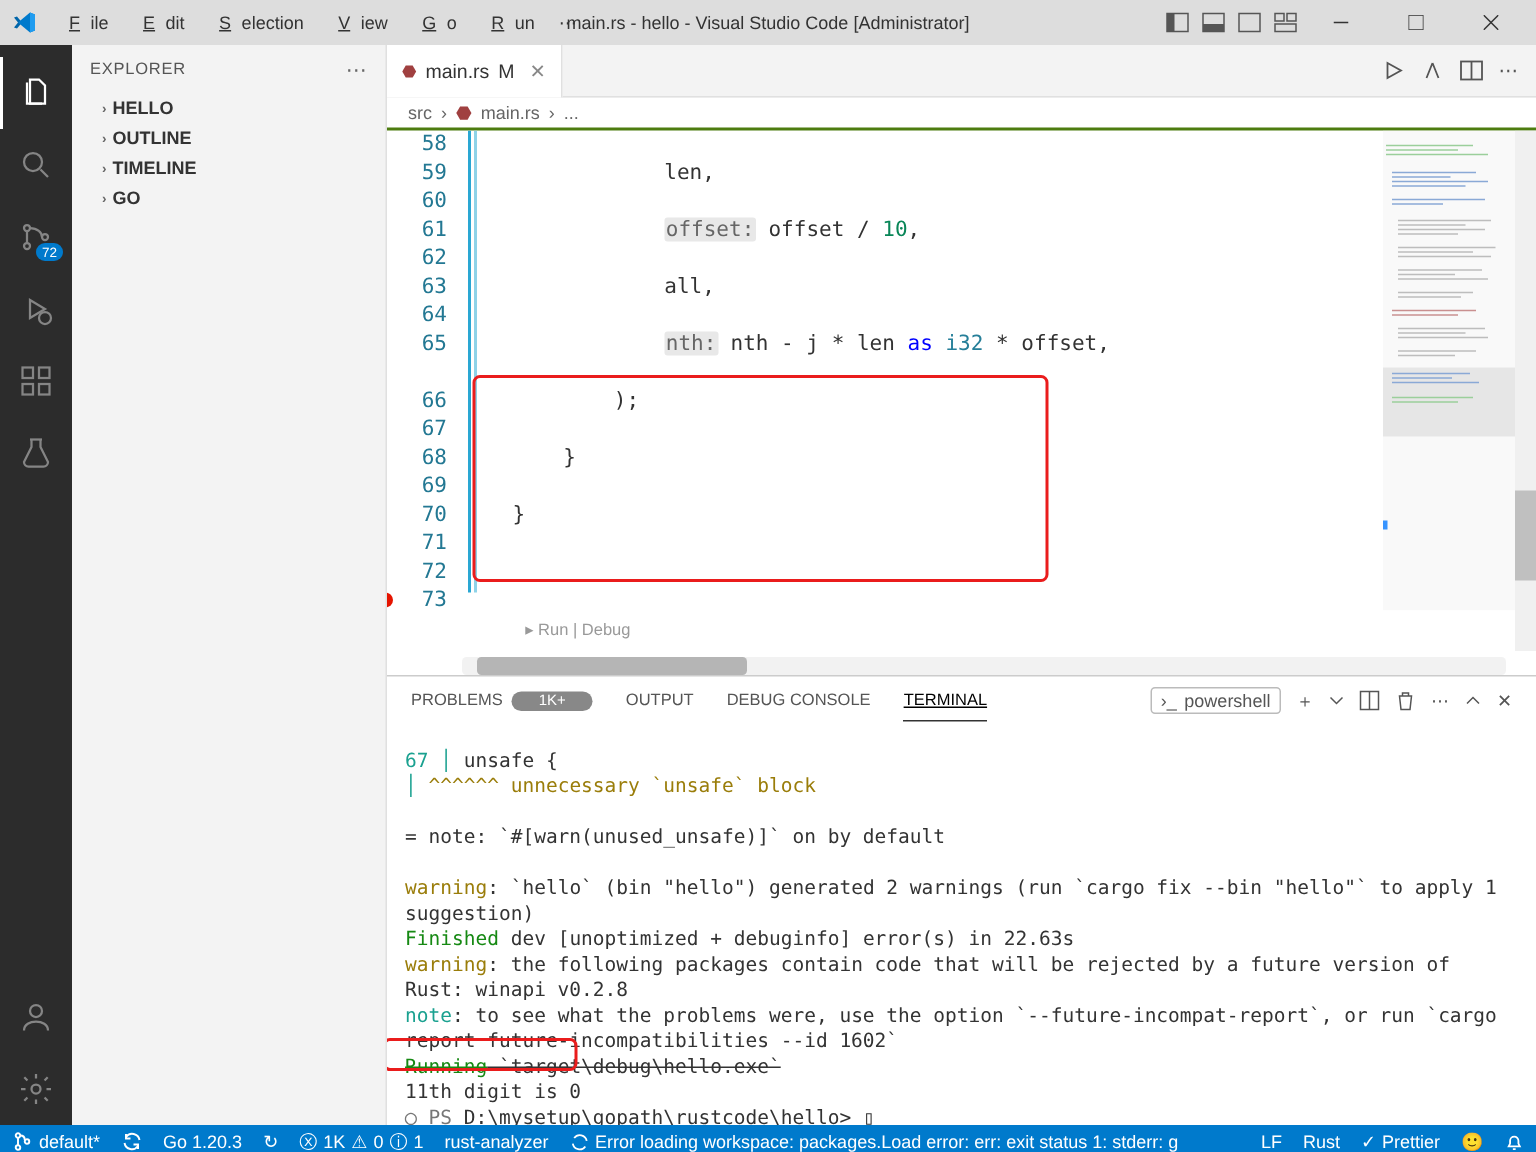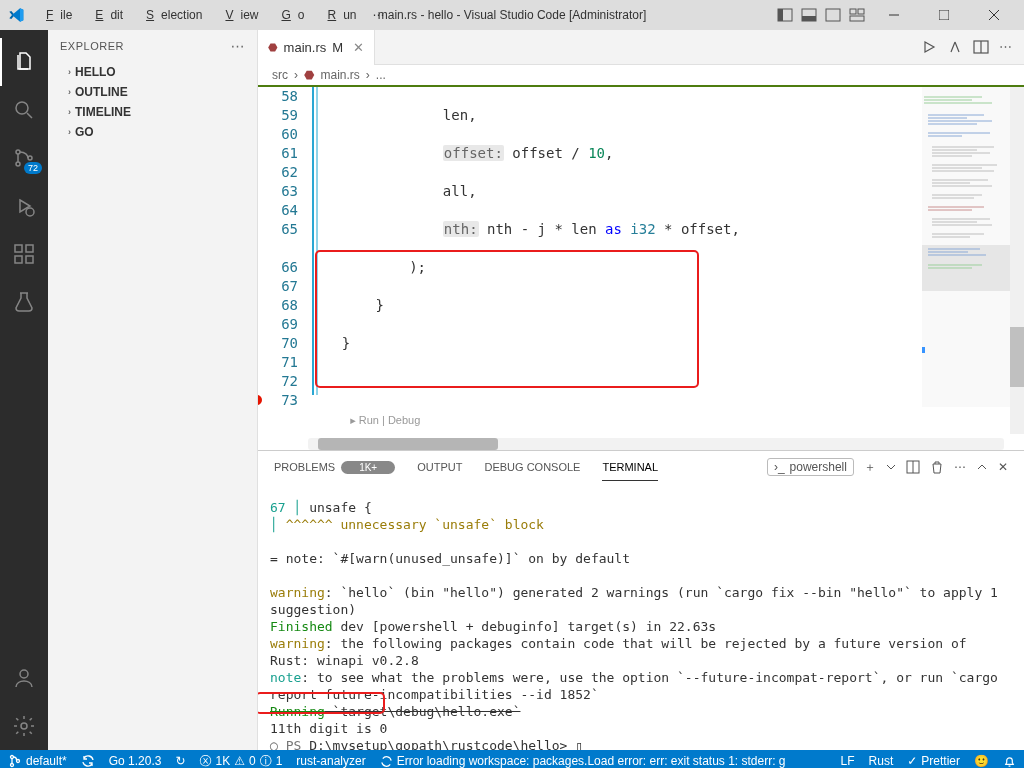--- a/index.html
+++ b/index.html
@@ -45,21 +45,21 @@
 .dim { background: #e8e8e8; color: #666; border-radius: 2px; padding: 0 1px; }
 .lens { font-size: 11px; color: #999; font-family: "Segoe UI", sans-serif; }
 .mm { position: absolute; top: 0; right: 14px; width: 88px; height: 320px; }
 .red-box { position: absolute; border: 2px solid #ea1c1c; border-radius: 5px; }
 .colblue { position: absolute; width: 2px; top: 0; background: #2aa7d3; }
 .hscroll { height: 12px; background: rgba(0,0,0,0.05); margin: 4px 20px 0 50px; border-radius: 3px; position: relative; }
 .hscroll .thumb { position: absolute; left: 10px; width: 180px; height: 100%; background: rgba(0,0,0,0.25); border-radius: 3px; }
 .panel { height: 300px; border-top: 1px solid #ccc; display: flex; flex-direction: column; background: #fff; }
 .panel-tabs { height: 32px; display: flex; align-items: center; padding: 0 16px; gap: 22px; font-size: 11px; color: #555; }
 .panel-tabs .pt { cursor: pointer; display: flex; align-items: center; gap: 6px; }
-.panel-tabs .pt.active { color: #000; position: relative; }
+.panel-tabs .pt.active { color: #000; position: relative; text-decoration: underline; }
 .panel-tabs .pt.active::after { content: ""; position: absolute; bottom: -8px; left: 0; right: 0; height: 1px; background: #333; }
 .panel-tabs .count-badge { background: #888; color: #fff; font-size: 10px; padding: 1px 18px; border-radius: 8px; }
 .panel-right { margin-left: auto; display: flex; align-items: center; gap: 10px; color: #555; font-size: 12px; }
 .terminal-out { flex: 1; overflow: hidden; padding: 16px 16px 0 12px; font-family: Consolas, monospace; font-size: 13px; line-height: 17px; color: #333; position: relative; }
 .t-teal { color: #1aa190; }
 .t-yellow { color: #9a7d0a; }
 .t-green { color: #168913; }
 .t-grey { color: #777; }
 .status-bar { height: 22px; background: #007acc; color: #fff; display: flex; align-items: center; padding: 0 8px; font-size: 12px; gap: 14px; }
 .status-bar .sb-item { display: flex; align-items: center; gap: 4px; }
@@ -395,23 +395,23 @@
           <span>✕</span>
         </div>
       </div>
       <div class="terminal-out">
 <div><span class="t-teal">67</span> <span class="t-teal">│</span><span>     unsafe {</span></div>
 <div>   <span class="t-teal">│</span><span class="t-yellow">     ^^^^^^</span><span class="t-yellow"> unnecessary `unsafe` block</span></div>
 <div>&nbsp;</div>
 <div>   <span>= note: `#[warn(unused_unsafe)]` on by default</span></div>
 <div>&nbsp;</div>
 <div><span class="t-yellow">warning</span><span>: `hello` (bin "hello") generated 2 warnings (run `cargo fix --bin "hello"` to apply 1 suggestion)</span></div>
-<div>    <span class="t-green">Finished</span><span> dev [powershell + debuginfo] target(s) in 22.63s</span></div>
+<div>    <span class="t-green">Finished</span><span> dev [unoptimized + debuginfo] error(s) in 22.63s</span></div>
 <div><span class="t-yellow">warning</span><span>: the following packages contain code that will be rejected by a future version of Rust: winapi v0.2.8</span></div>
-<div><span class="t-teal">note</span><span>: to see what the problems were, use the option `--future-incompat-report`, or run `cargo report future-incompatibilities --id 1852`</span></div>
+<div><span class="t-teal">note</span><span>: to see what the problems were, use the option `--future-incompat-report`, or run `cargo report future-incompatibilities --id 1602`</span></div>
 <div>     <span class="t-green" style="text-decoration:line-through">Running</span><span style="text-decoration:line-through"> `target\debug\hello.exe`</span></div>
 <div>11th digit is 0</div>
 <div><span class="t-grey">◯ PS </span><span>D:\mysetup\gopath\rustcode\hello</span><span>&gt; </span><span>▯</span></div>
         <div class="red-box" style="left:-3px; top:209px; width:130px; height:22px;"></div>
       </div>
     </div>
   </div>
 </div>
 
 <div class="status-bar">

